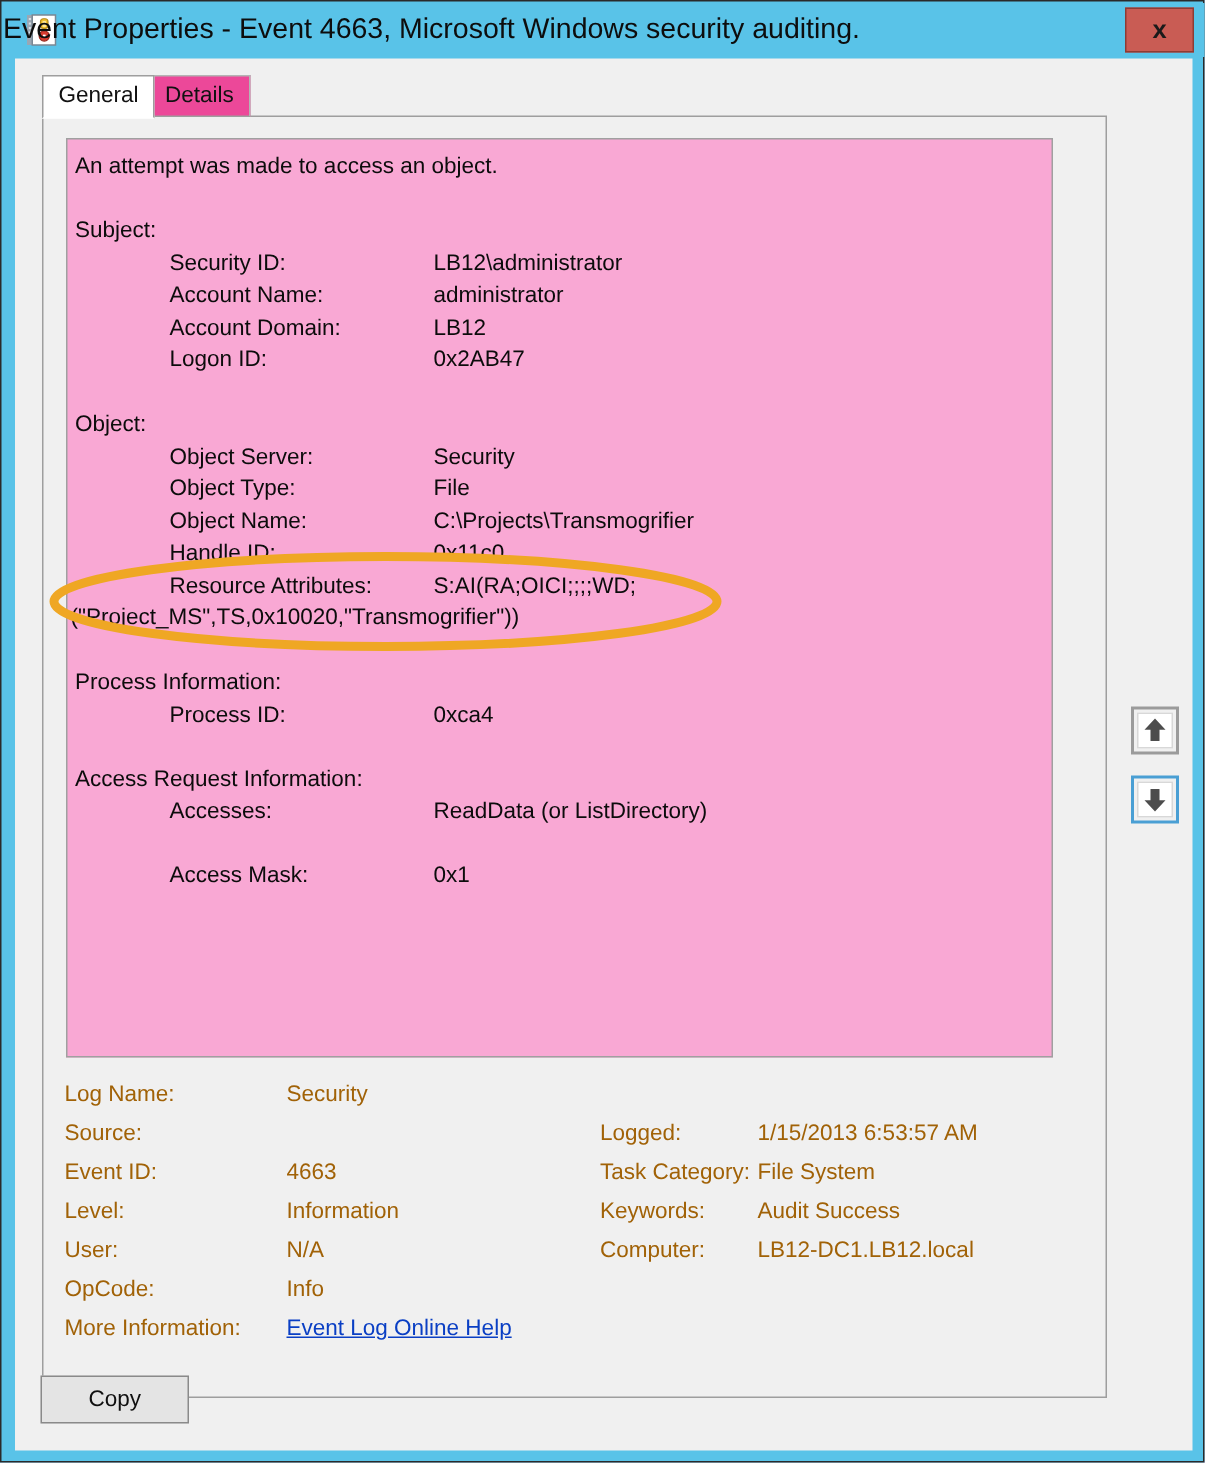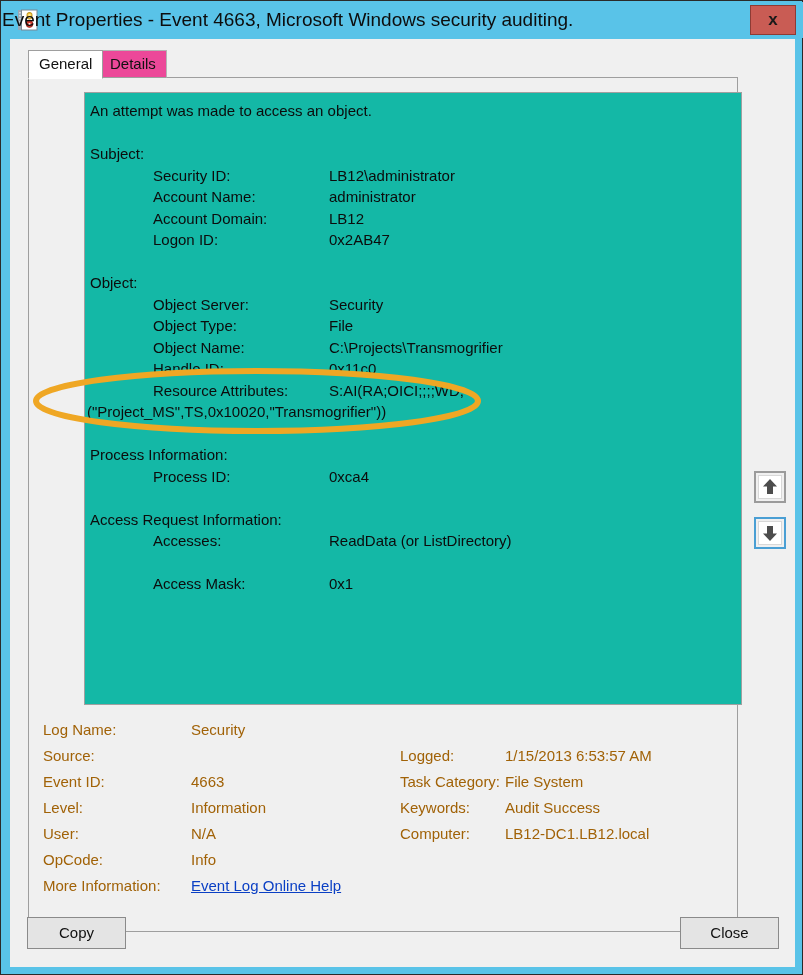--- a/index.html
+++ b/index.html
@@ -122,25 +122,24 @@
     border: 1px solid #9e9e9e;
     box-sizing: border-box;
   }
 
   
   #descbox {
     position: absolute;
     left: 15px; top: 14px;
     width: 658px;
     height: 613px;
-    background: #14b8a6;
+    background: #f9a8d4;
     border: 1px solid #a0a0a0;
     box-sizing: border-box;
     overflow: hidden;
-    margin-left: 40px;
   }
   #desc-inner {
     position: absolute;
     left: 5px; top: 7px;
     width: 640px;
   }
   .ev-line {
     font-size: 15px;
     color: #0c0c0c;
     line-height: 21.5px;
@@ -420,16 +419,15 @@
 
     <div class="navbtn" id="navbtn-down">
       <div class="navbtn-inner">
         <svg width="22" height="22" viewBox="0 0 22 22">
           <polygon points="11,19 18,11.5 14,11.5 14,4 8,4 8,11.5 4,11.5" fill="#4d4d4d"></polygon>
         </svg>
       </div>
     </div>
 
     <div class="dlgbtn" id="copy-button">Copy</div>
-    <div class="dlgbtn" id="close-button-bottom">Close</div>
 
   </div>
 </div>
 
 </body></html>

